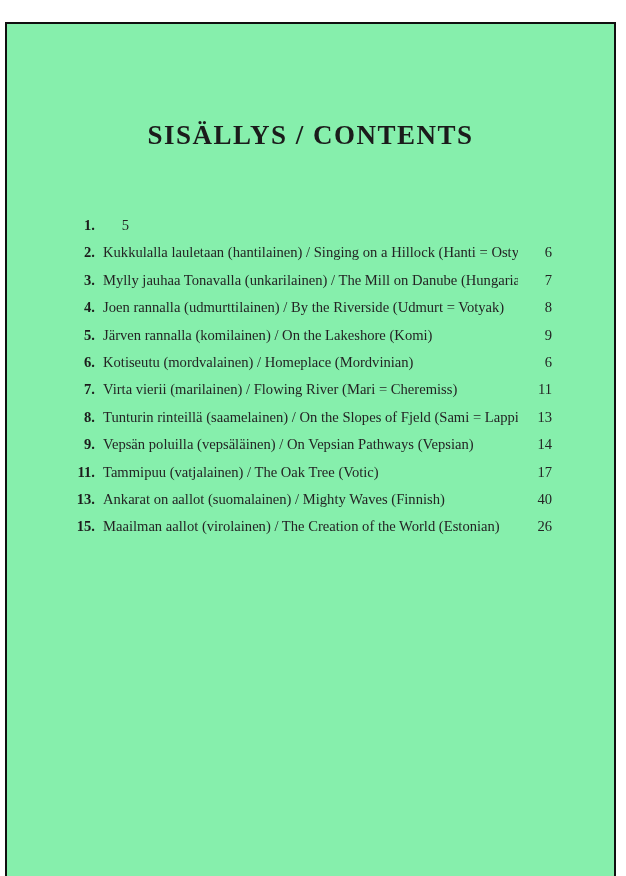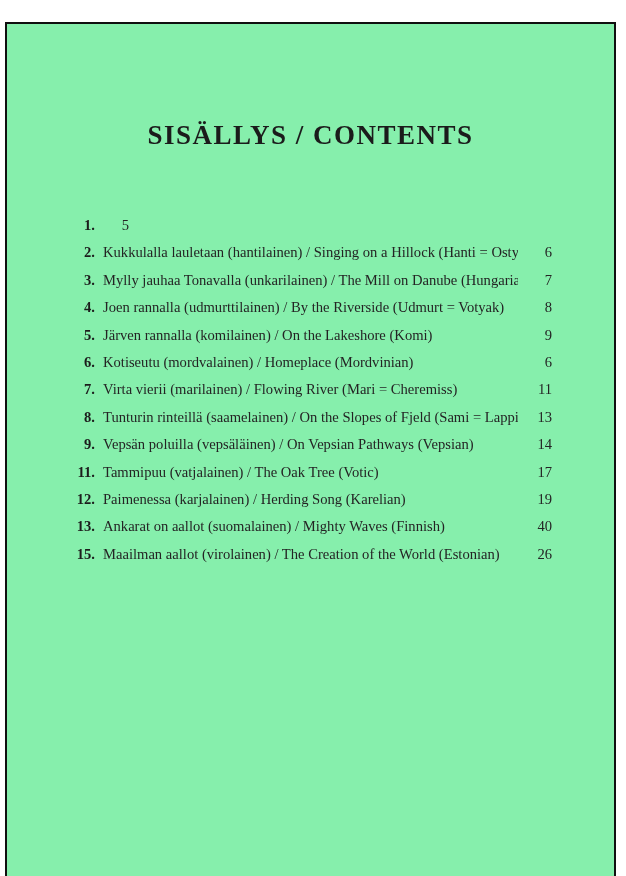--- a/index.html
+++ b/index.html
@@ -134,25 +134,20 @@
     <span class="toc-page">14</span>
   </div>
 
 
   <div class="toc-row">
     <span class="toc-num">11.</span>
     <span class="toc-label">Tammipuu (vatjalainen) / The Oak Tree (Votic)</span>
     <span class="toc-page">17</span>
   </div>
 
-  <div class="toc-row">
-    <span class="toc-num">12.</span>
-    <span class="toc-label">Paimenessa (karjalainen) / Herding Song (Karelian)</span>
-    <span class="toc-page">19</span>
-  </div>
 
   <div class="toc-row">
     <span class="toc-num">13.</span>
     <span class="toc-label">Ankarat on aallot (suomalainen) / Mighty Waves (Finnish)</span>
     <span class="toc-page">40</span>
   </div>
 
 
   <div class="toc-row">
     <span class="toc-num">15.</span>

